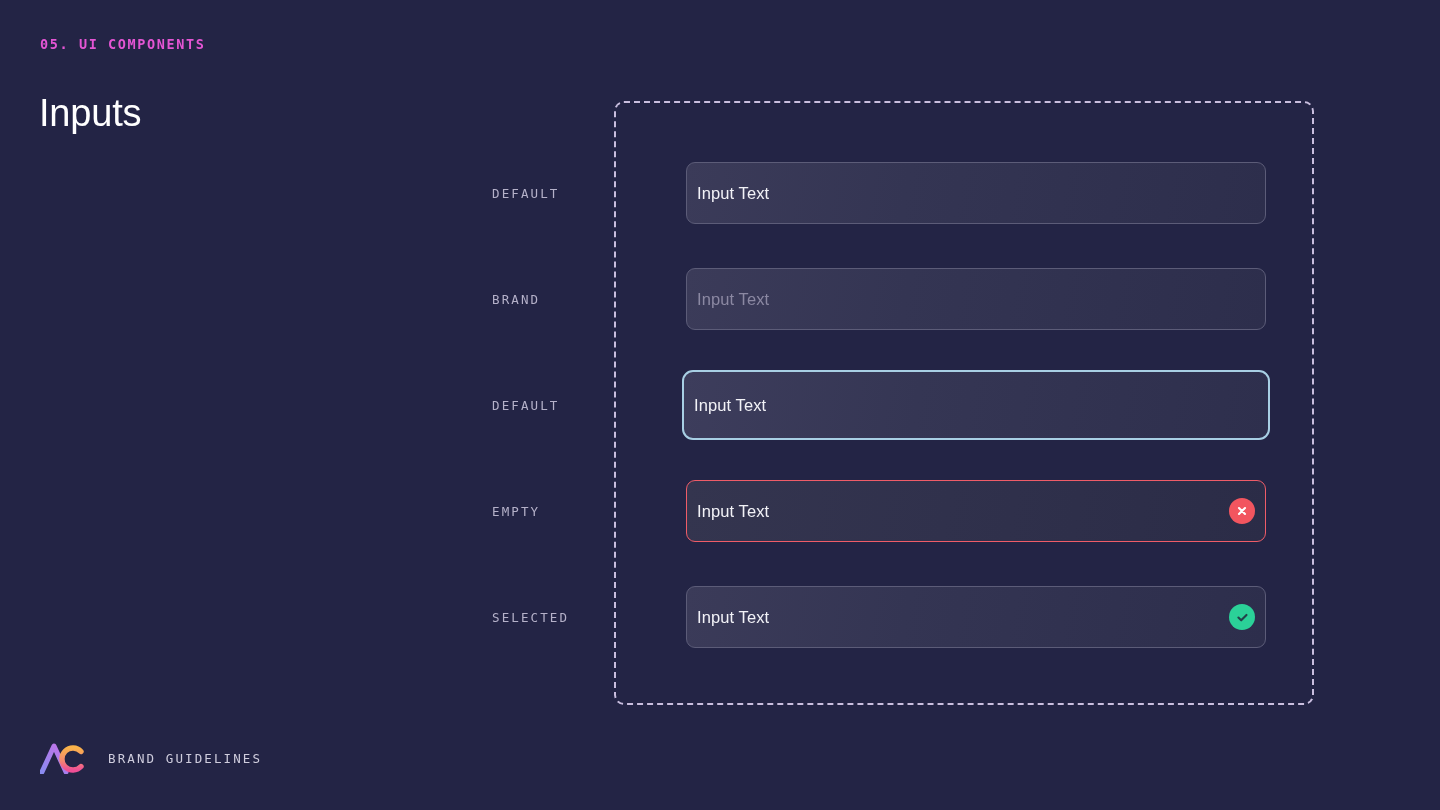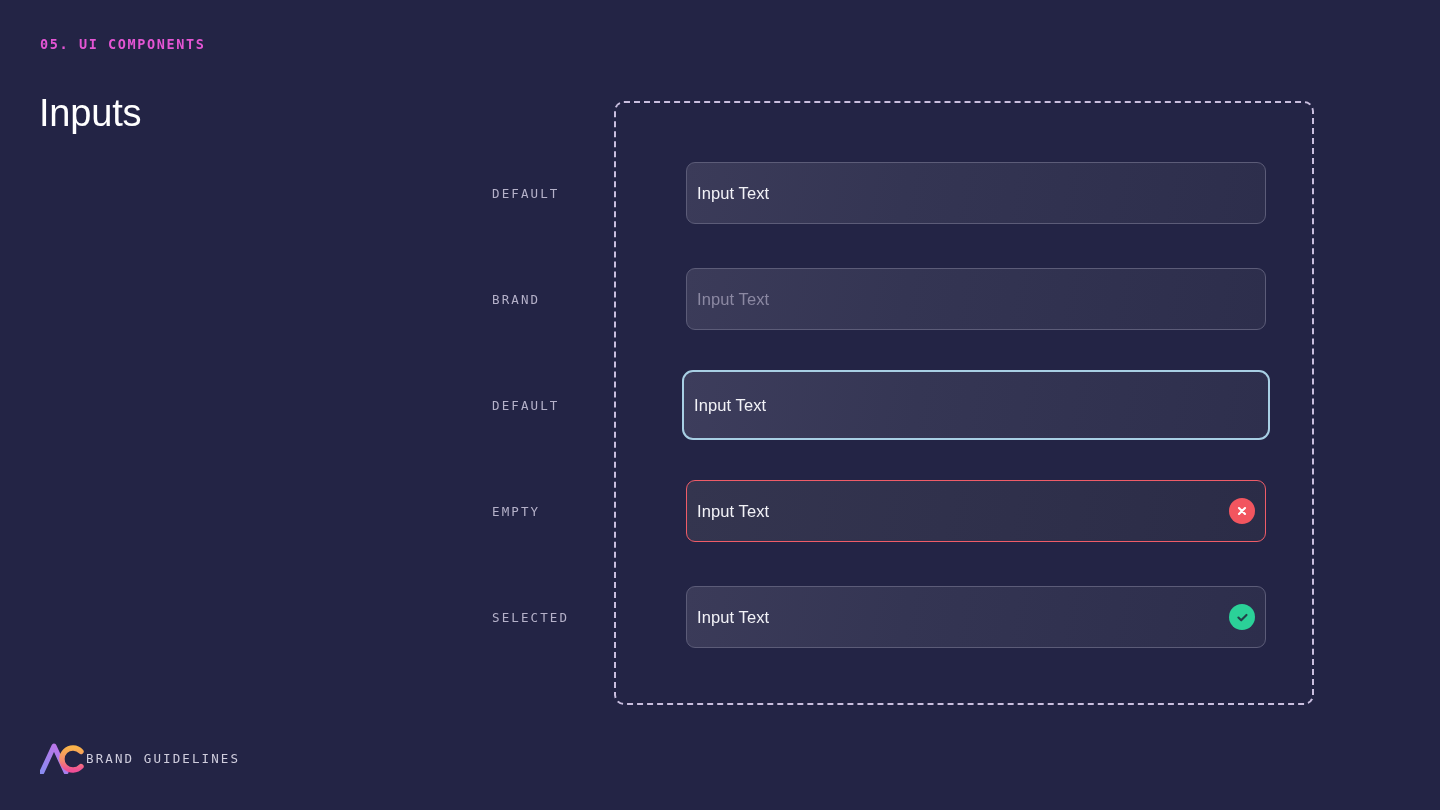--- a/index.html
+++ b/index.html
@@ -139,20 +139,21 @@
     display: block;
   }
 
   
   .footer {
     position: absolute;
     left: 40px;
     bottom: 36px;
     display: flex;
     align-items: center;
+    gap: 22px;
   }
   .brand-logo {
     width: 46px;
     height: 32px;
     display: block;
   }
   .footer-text {
     font-family: "DejaVu Sans Mono", monospace;
     font-size: 12.5px;
     letter-spacing: 2.1px;

